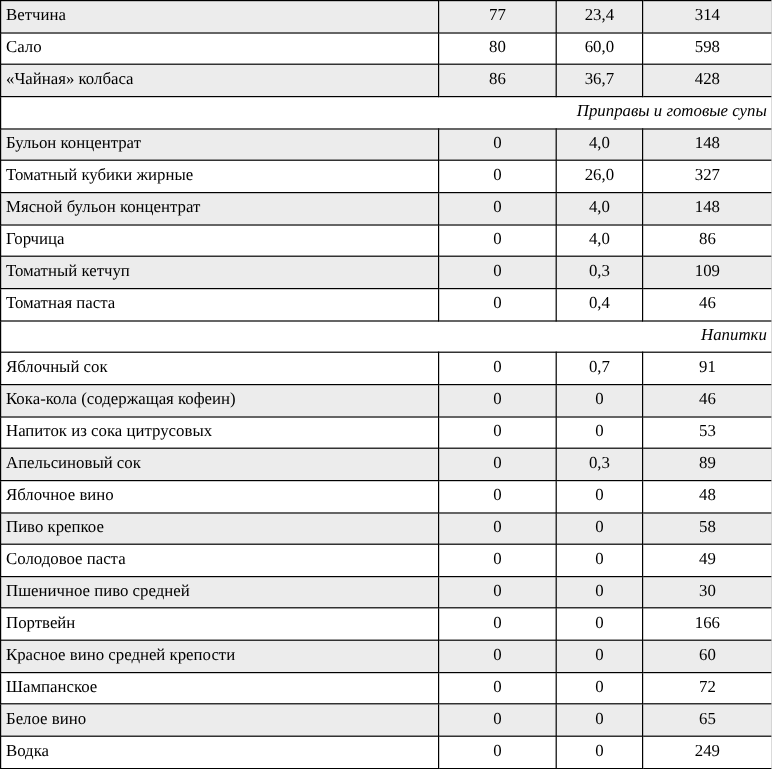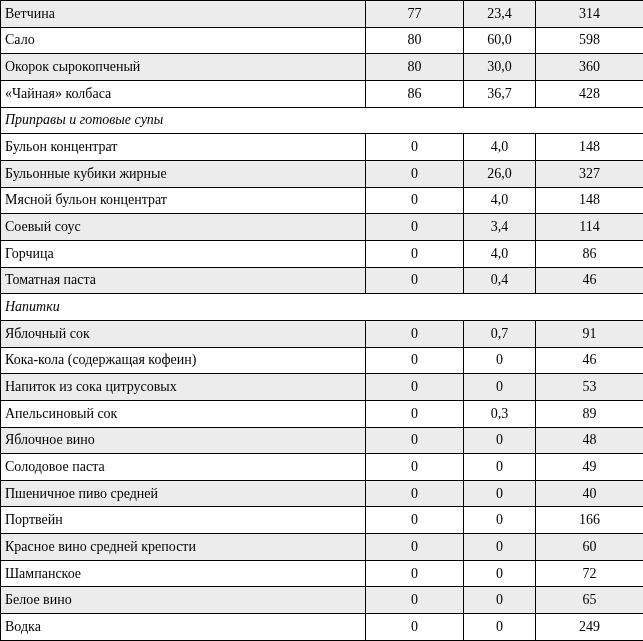--- a/index.html
+++ b/index.html
@@ -38,21 +38,21 @@
     padding-left: 0;
     padding-right: 0;
   }
   tbody tr:nth-child(odd) {
     background: #ececec;
   }
   tbody tr.section {
     background: #ffffff;
   }
   td.section-cell {
-    text-align: left;
+    text-align: right;
     font-style: italic;
   }
 </style>
 </head>
 <body>
 
 <div class="page">
   <table class="food-table">
     <colgroup>
       <col style="width:365px">
@@ -67,65 +67,59 @@
           <td class="num">23,4</td>
           <td class="num">314</td>
         </tr>
         <tr>
           <td class="name">Сало</td>
           <td class="num">80</td>
           <td class="num">60,0</td>
           <td class="num">598</td>
         </tr>
         <tr>
-          <td class="name">Окорок сырокопченый</td>
-          <td class="num">80</td>
-          <td class="num">30,0</td>
-          <td class="num">360</td>
-        </tr>
-        <tr>
           <td class="name">«Чайная» колбаса</td>
           <td class="num">86</td>
           <td class="num">36,7</td>
           <td class="num">428</td>
         </tr>
         <tr class="section">
           <td colspan="4" class="section-cell">Приправы и готовые супы</td>
         </tr>
         <tr>
           <td class="name">Бульон концентрат</td>
           <td class="num">0</td>
           <td class="num">4,0</td>
           <td class="num">148</td>
         </tr>
         <tr>
-          <td class="name">Бульонные кубики жирные</td>
+          <td class="name">Томатный кубики жирные</td>
           <td class="num">0</td>
           <td class="num">26,0</td>
           <td class="num">327</td>
         </tr>
         <tr>
           <td class="name">Мясной бульон концентрат</td>
           <td class="num">0</td>
           <td class="num">4,0</td>
           <td class="num">148</td>
         </tr>
         <tr>
-          <td class="name">Соевый соус</td>
-          <td class="num">0</td>
-          <td class="num">3,4</td>
-          <td class="num">114</td>
-        </tr>
-        <tr>
           <td class="name">Горчица</td>
           <td class="num">0</td>
           <td class="num">4,0</td>
           <td class="num">86</td>
         </tr>
         <tr>
+          <td class="name">Томатный кетчуп</td>
+          <td class="num">0</td>
+          <td class="num">0,3</td>
+          <td class="num">109</td>
+        </tr>
+        <tr>
           <td class="name">Томатная паста</td>
           <td class="num">0</td>
           <td class="num">0,4</td>
           <td class="num">46</td>
         </tr>
         <tr class="section">
           <td colspan="4" class="section-cell">Напитки</td>
         </tr>
         <tr>
           <td class="name">Яблочный сок</td>
@@ -151,30 +145,36 @@
           <td class="num">0,3</td>
           <td class="num">89</td>
         </tr>
         <tr>
           <td class="name">Яблочное вино</td>
           <td class="num">0</td>
           <td class="num">0</td>
           <td class="num">48</td>
         </tr>
         <tr>
+          <td class="name">Пиво крепкое</td>
+          <td class="num">0</td>
+          <td class="num">0</td>
+          <td class="num">58</td>
+        </tr>
+        <tr>
           <td class="name">Солодовое паста</td>
           <td class="num">0</td>
           <td class="num">0</td>
           <td class="num">49</td>
         </tr>
         <tr>
           <td class="name">Пшеничное пиво средней</td>
           <td class="num">0</td>
           <td class="num">0</td>
-          <td class="num">40</td>
+          <td class="num">30</td>
         </tr>
         <tr>
           <td class="name">Портвейн</td>
           <td class="num">0</td>
           <td class="num">0</td>
           <td class="num">166</td>
         </tr>
         <tr>
           <td class="name">Красное вино средней крепости</td>
           <td class="num">0</td>

